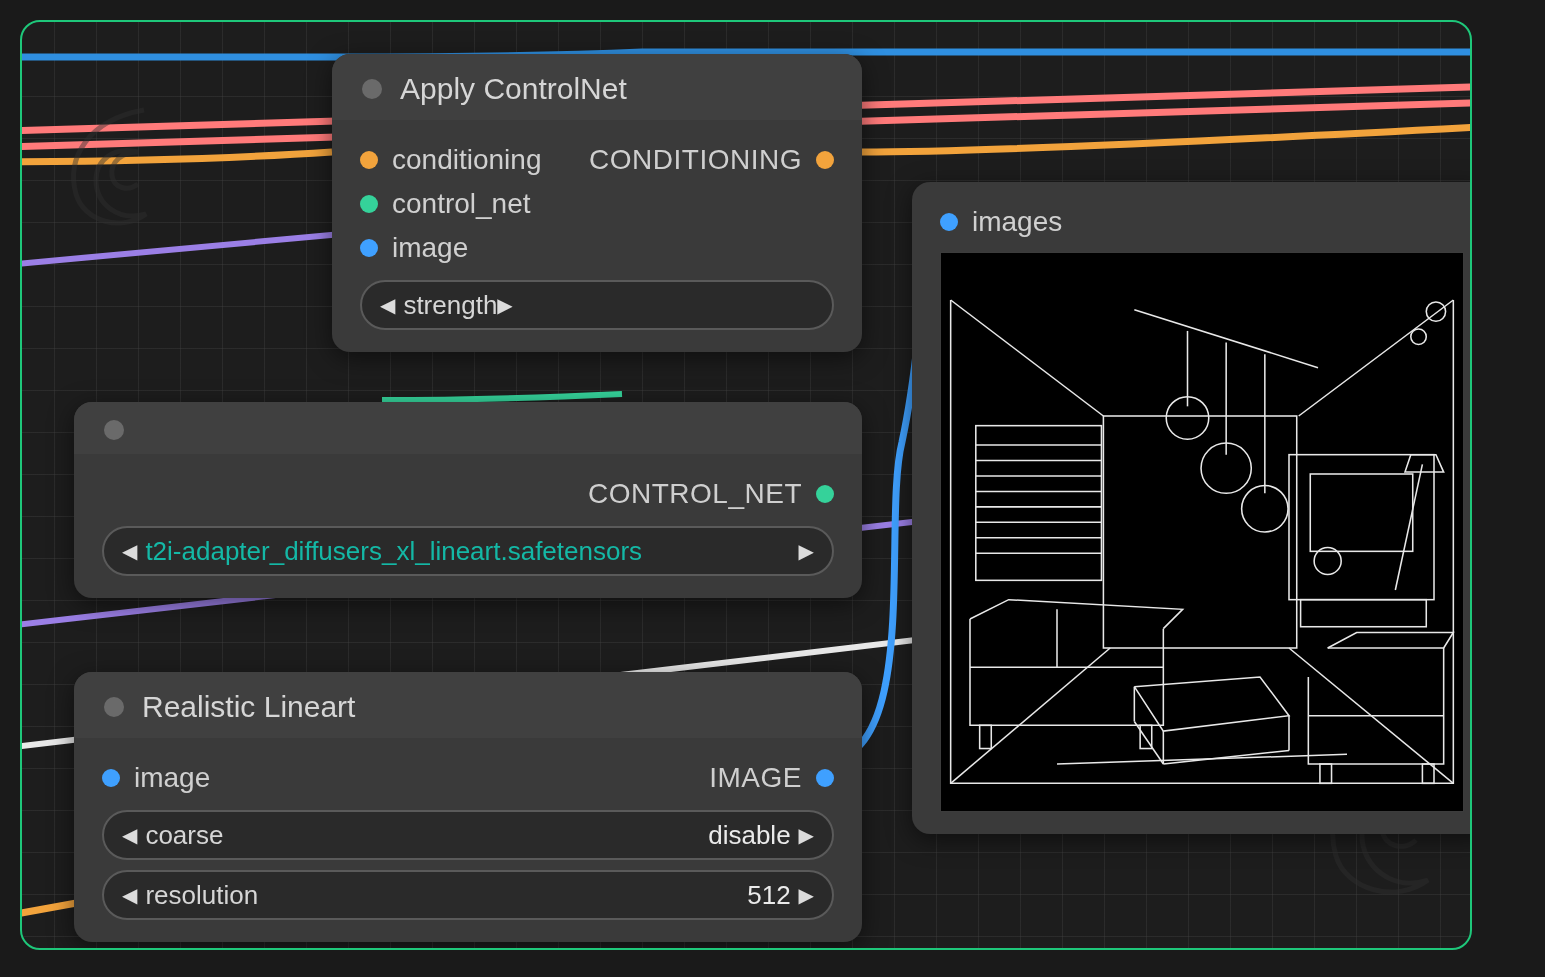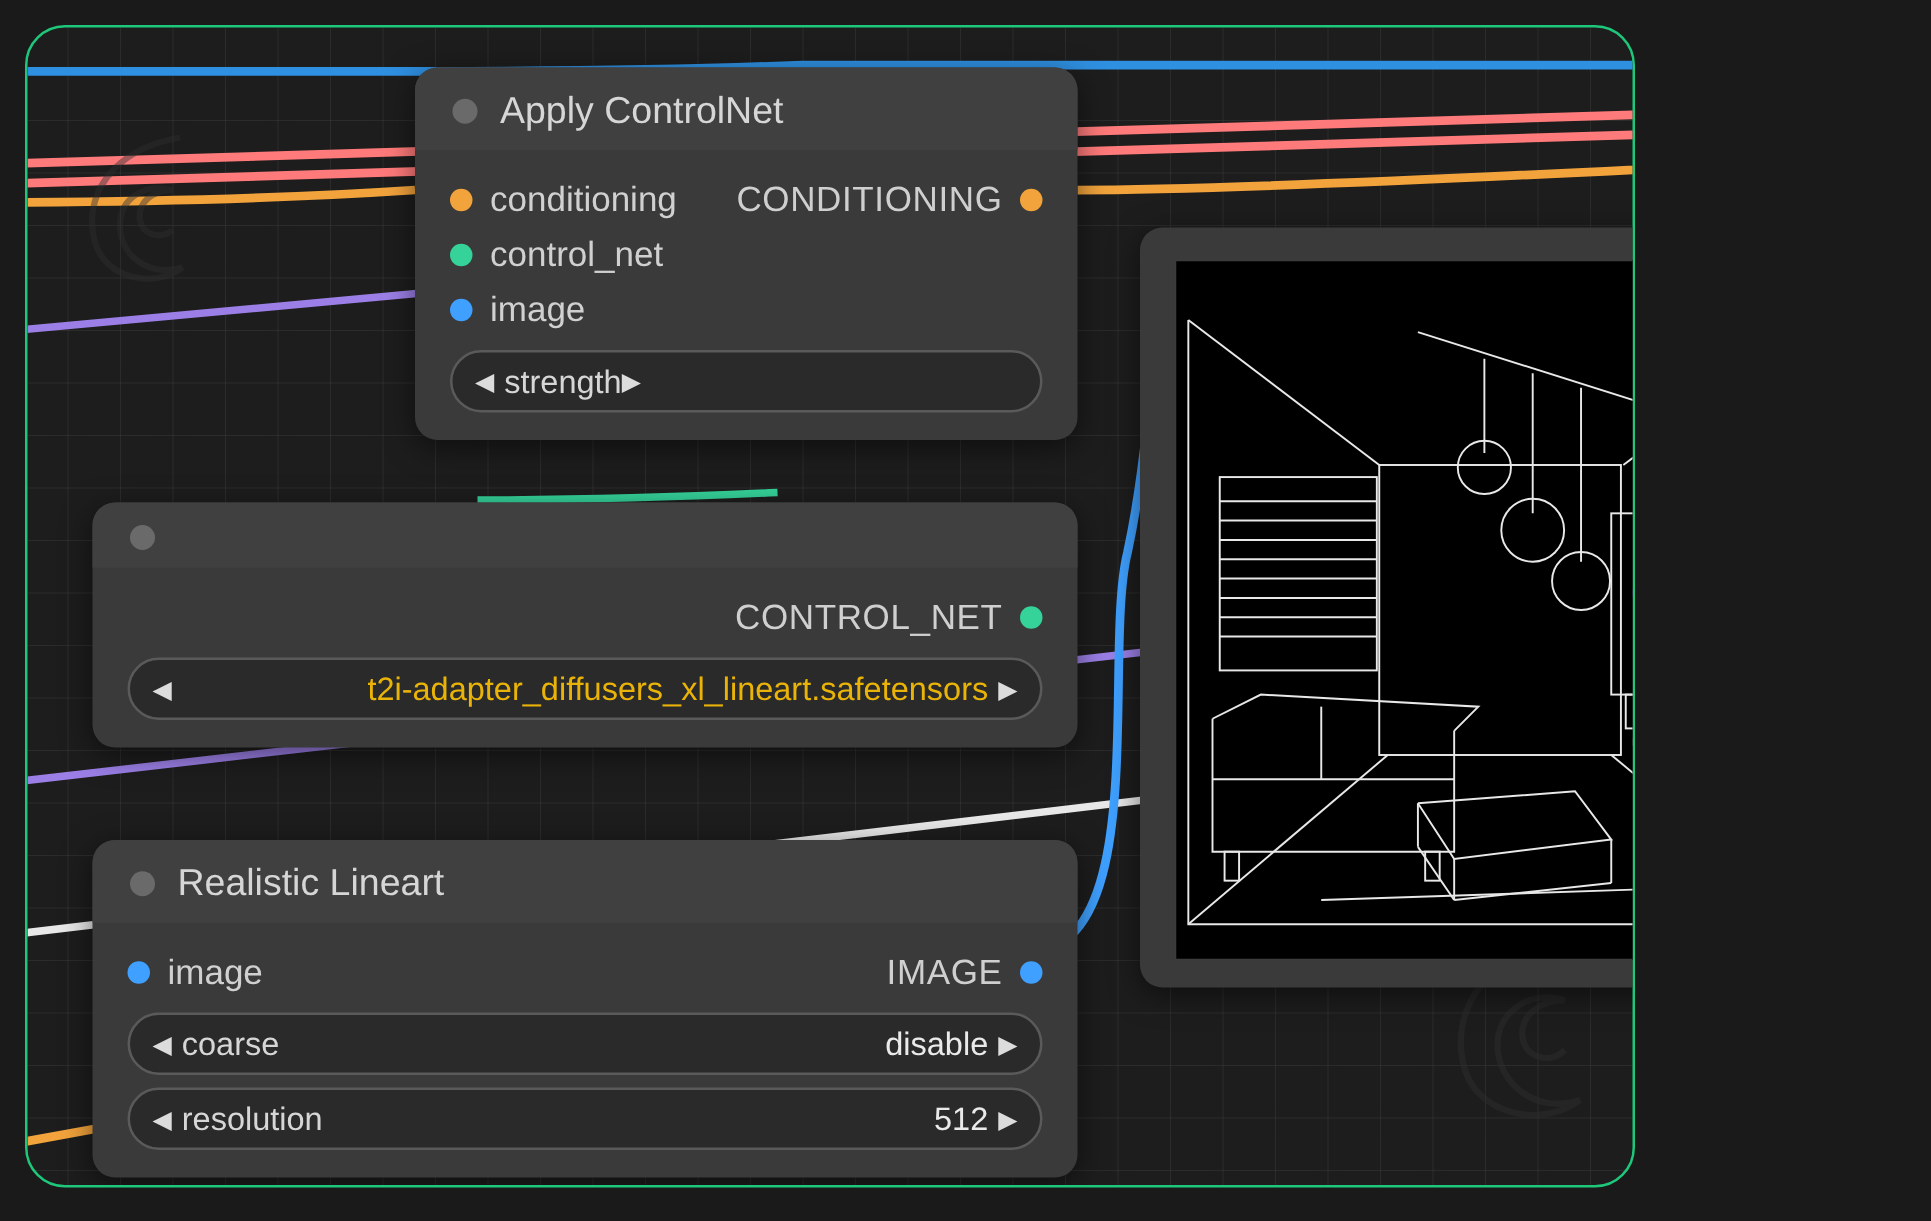--- a/index.html
+++ b/index.html
@@ -5,22 +5,22 @@
   * { box-sizing: border-box; margin: 0; padding: 0; }
   html, body { width: 1545px; height: 977px; overflow: hidden; }
   body {
     font-family: -apple-system, BlinkMacSystemFont, "Segoe UI", Arial, sans-serif;
     background: #1a1a1a;
     position: relative;
   }
   .frame {
     position: absolute;
     left: 20px; top: 20px;
-    width: 1288px; height: 930px;
-    border-radius: 32px;
+    width: 1452px; height: 930px;
+    border-radius: 20px;
     border: 2px solid #1ec77a;
     overflow: hidden;
     background: #1d1d1d;
     padding-left: 16px;
   }
   .grid-bg {
     position: absolute; inset: 0;
     background-image:
       linear-gradient(rgba(70,70,70,0.35) 1px, transparent 1px),
       linear-gradient(90deg, rgba(70,70,70,0.35) 1px, transparent 1px);
@@ -70,21 +70,21 @@
     border: 2px solid #5a5a5a;
     border-radius: 26px;
     display: flex; align-items: center;
     padding: 0 18px;
     color: #e6e6e6;
     font-size: 26px;
   }
   .widget .arrow { color: #dcdcdc; font-size: 20px; cursor: pointer; }
   .widget .wlabel { flex: 0 0 auto; margin-left: 8px; color: #d6d6d6; }
   .widget .wvalue { flex: 1; text-align: right; margin-right: 8px; color: #eaeaea; }
-  .widget .wfile { flex: 1; text-align: right; margin: 16px 8px; color: #eab308; white-space: nowrap; overflow: hidden; }
+  .widget .wfile { flex: 1; text-align: left; margin: 16px 8px; color: #14b8a6; white-space: nowrap; overflow: hidden; }
   
   .preview-box {
     position: relative;
     margin-top: 8px;
     width: 100%;
     background: #000;
     border: 1px solid #3c3c3c;
   }
   
   .lineart-svg { width: 100%; height: 100%; display: block; }
@@ -215,20 +215,26 @@
         <span class="arrow">◀</span>
         <span class="wlabel">resolution</span>
         <span class="wvalue">512</span>
         <span class="arrow">▶</span>
       </div>
     </div>
   </div>
 
   <div class="node" style="left:890px; top:160px; width:580px;">
     <div class="node-body">
+      <div class="io-row">
+        <div class="io-left">
+          <span class="port" style="background:#3fa0ff"></span>
+          <span class="io-label">images</span>
+        </div>
+      </div>
       <div class="preview-box" style="height:560px">
         <svg class="lineart-svg" viewBox="0 0 540 560">
 
           <polyline points="10,40 10,540 530,540 530,40"></polyline>
           <line x1="10" y1="40" x2="168" y2="160"></line>
           <line x1="530" y1="40" x2="370" y2="160"></line>
           <line x1="10" y1="540" x2="175" y2="400"></line>
           <line x1="530" y1="540" x2="360" y2="400"></line>
           <rect x="168" y="160" width="200" height="240"></rect>
 

